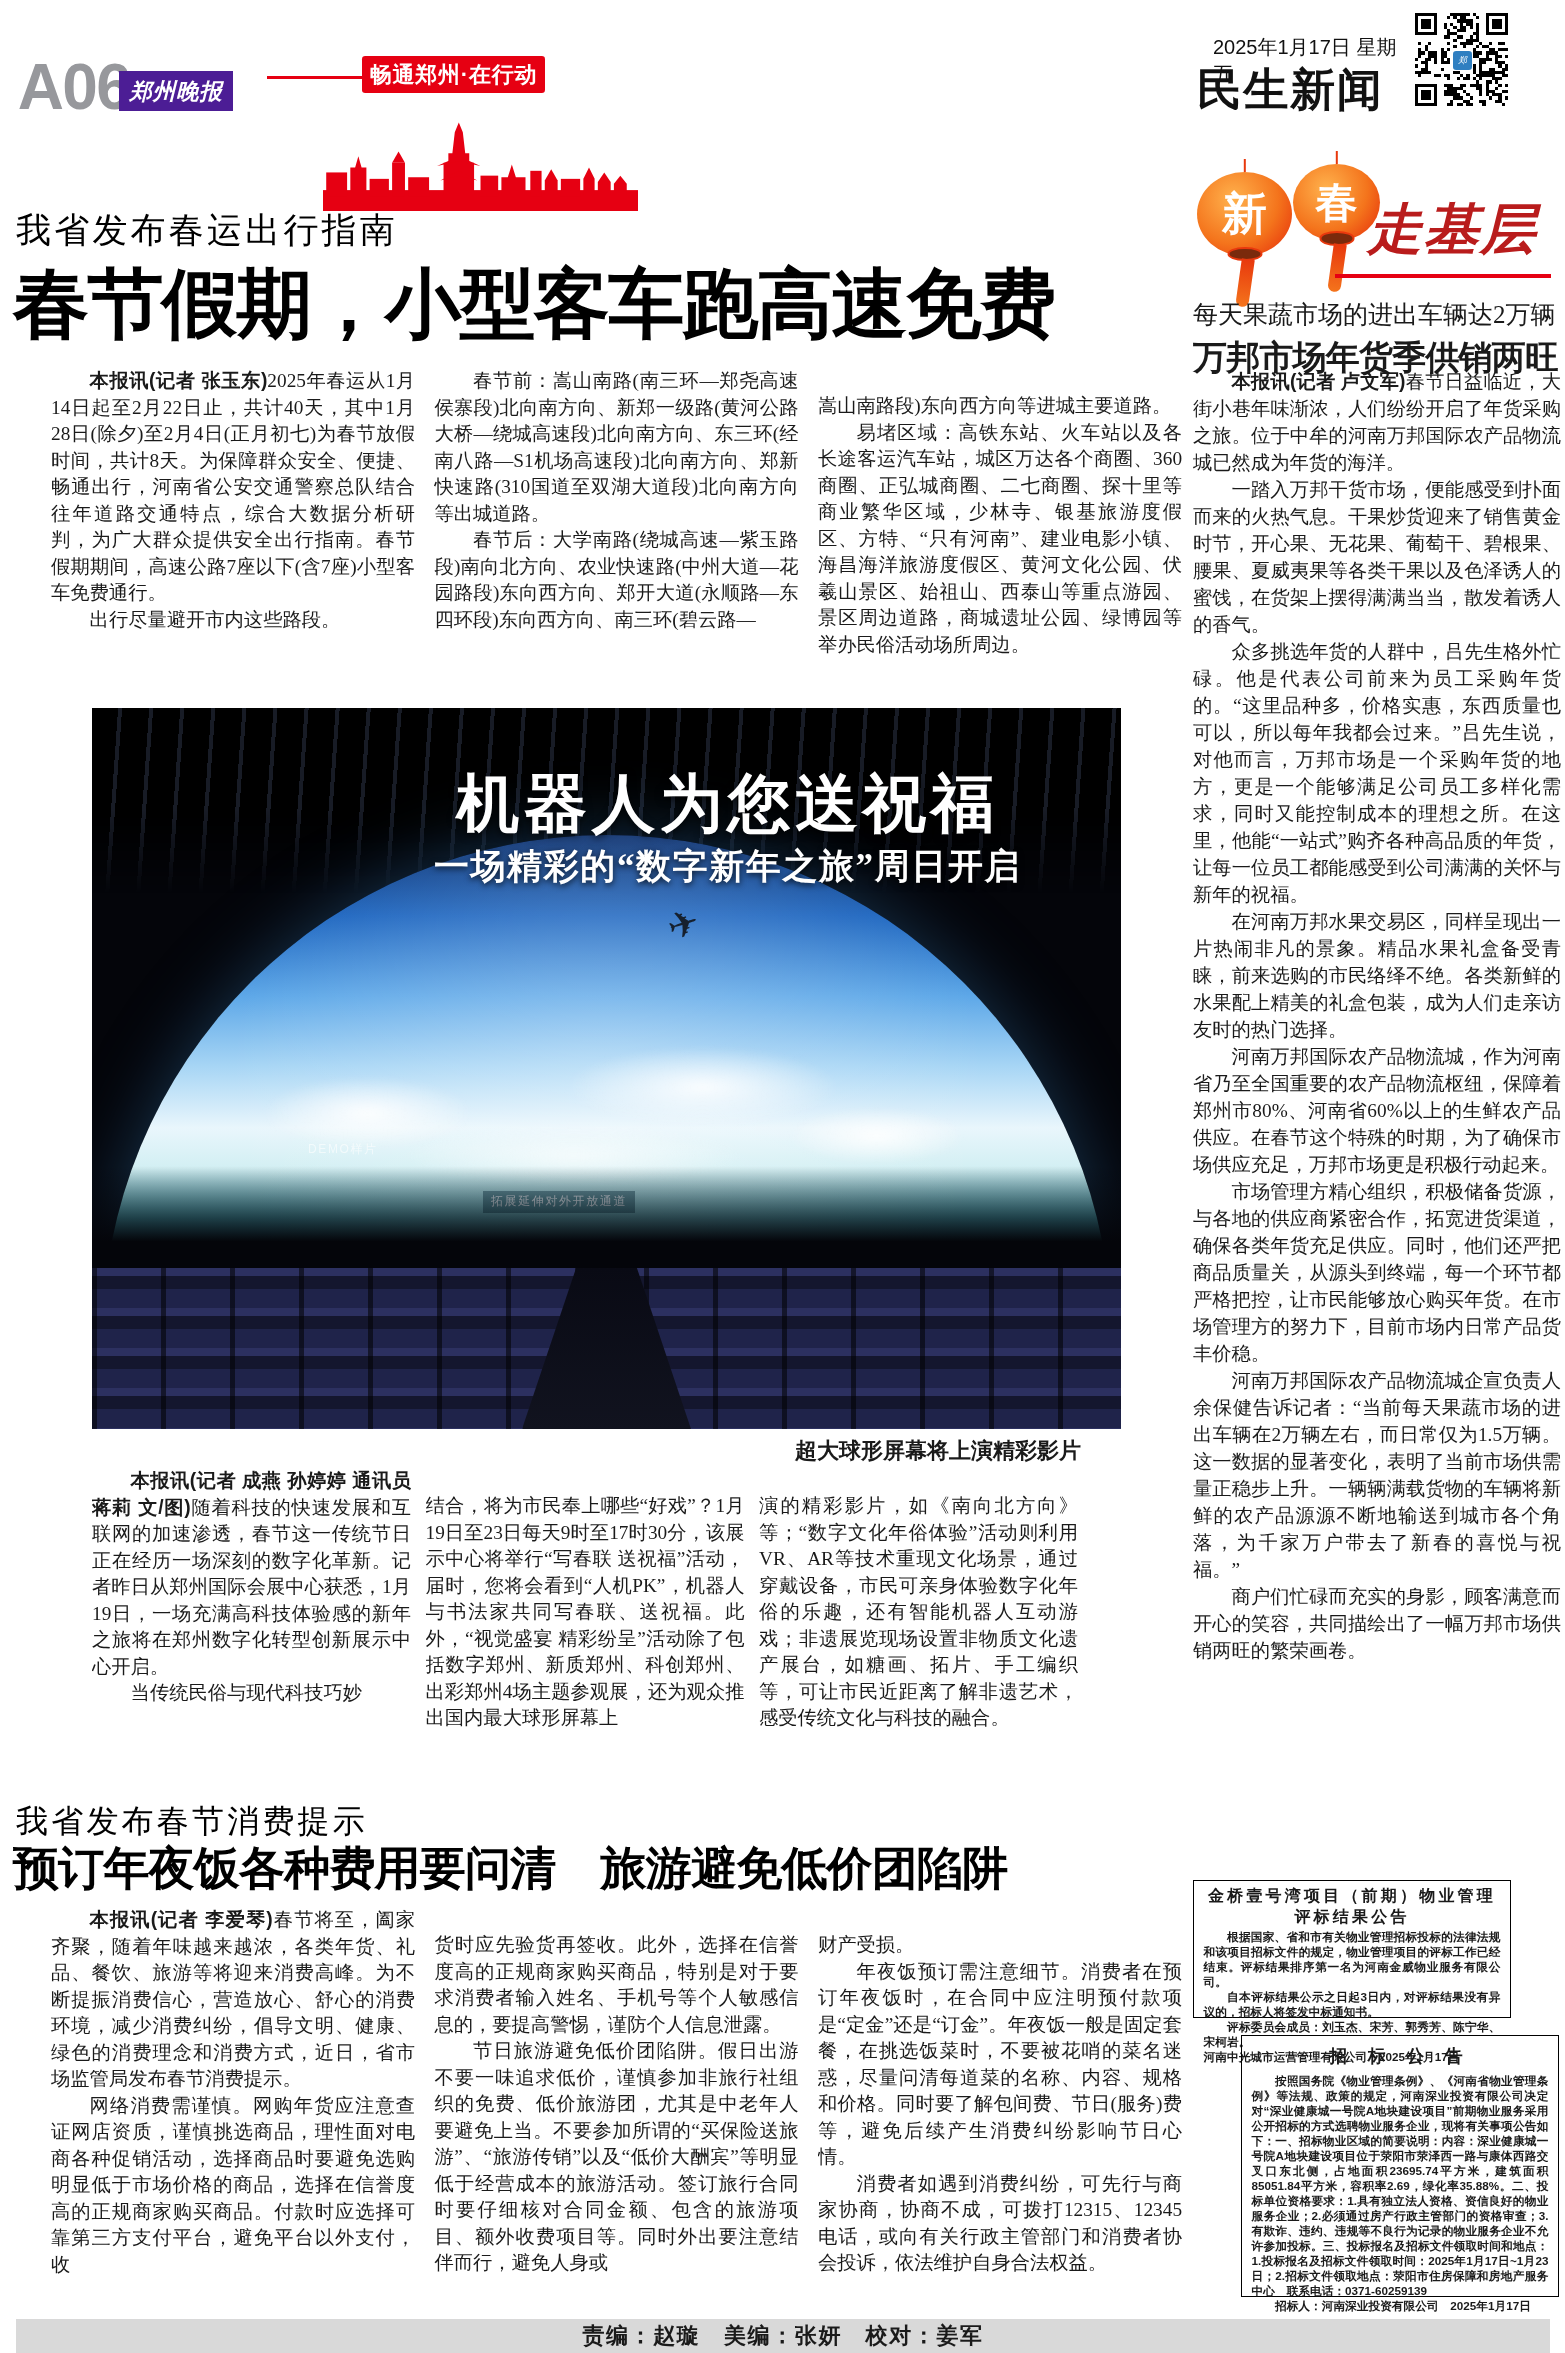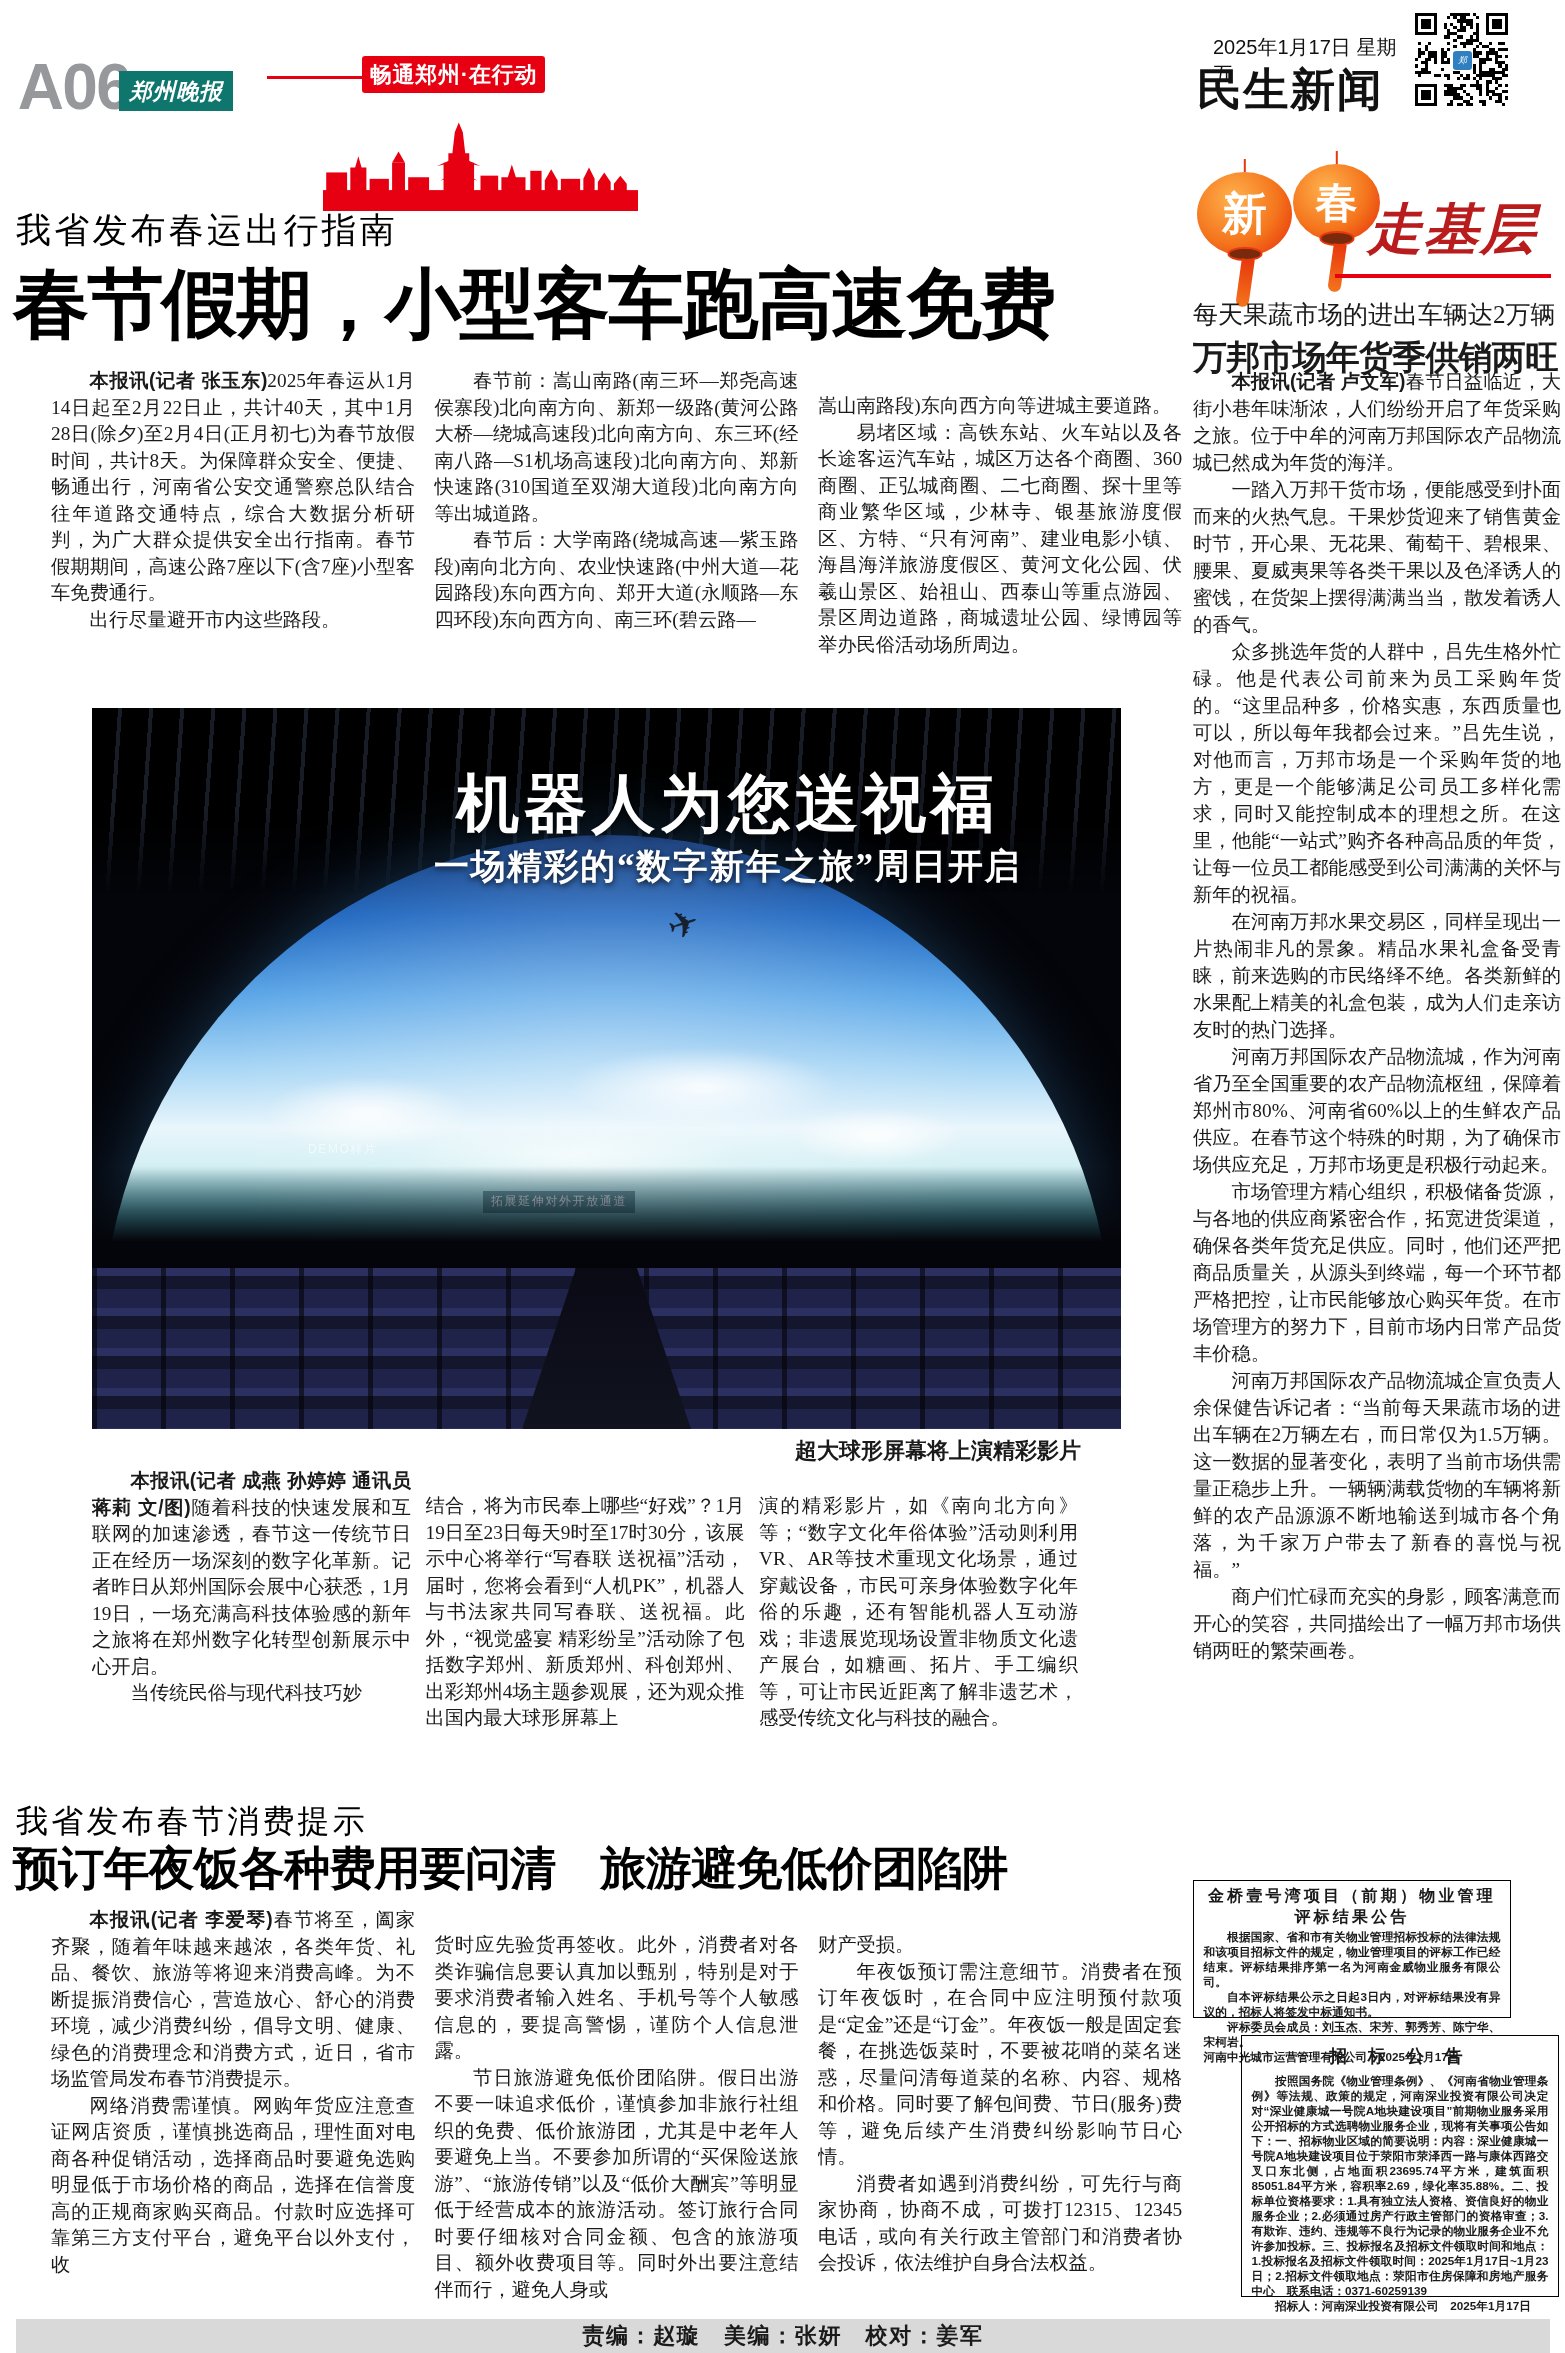--- a/index.html
+++ b/index.html
@@ -3,21 +3,21 @@
 <meta charset="utf-8">
 <style>
   * { margin:0; padding:0; box-sizing:border-box; }
   html,body { background:#f2f2f2; }
   body { font-family:"Liberation Serif","DejaVu Serif",serif; color:#1a1a1a; }
   .page { position:relative; width:1566px; height:2354px; background:#fff; margin:0 auto; overflow:hidden; }
 
   
   .page-no { position:absolute; left:17.7px; top:50px; font-family:"Liberation Sans","DejaVu Sans",sans-serif;
              font-weight:bold; font-size:64px; color:#97989c; letter-spacing:-1.6px; }
-  .masthead-box { position:absolute; left:119px; top:71px; width:114px; height:40px; background:#0f766e;
+  .masthead-box { position:absolute; left:119px; top:71px; width:114px; height:40px; background:#4c1d95;
              color:#fff; display:flex; align-items:center; justify-content:center;
              font-size:22.5px; font-weight:bold; font-style:italic; letter-spacing:0.8px; }
   .banner-rule { position:absolute; left:267px; top:76px; width:95px; height:3.2px; background:#e60012; }
   .banner-pill { position:absolute; left:362px; top:56px; width:183px; height:37px; background:#e60012; border-radius:3.2px;
              color:#fff; font-family:"Liberation Sans","DejaVu Sans",sans-serif; font-weight:bold; font-size:22px;
              display:flex; align-items:center; justify-content:center; letter-spacing:0.8px; }
   .skyline { position:absolute; left:323px; top:121px; }
   .hdr-date { position:absolute; left:1213px; top:34px; width:193px; font-size:20px;
              font-family:"Liberation Sans","DejaVu Sans",sans-serif; color:#111; }
   .hdr-section { position:absolute; left:1197px; top:60px; font-family:"Liberation Sans","DejaVu Sans",sans-serif;
@@ -447,21 +447,21 @@
   </div>
 
   <div class="kicker" style="left:16px; top:1800px; font-size:32px;">我省发布春节消费提示</div>
   <div class="headline-lg" style="left:13px; top:1838px;">预订年夜饭各种费用要问清　旅游避免低价团陷阱</div>
   <div class="cols" style="left:51px; top:1907px; width:1131px; height:409px;">
     <div class="col">
         <p><b>本报讯(记者 李爱琴)</b>春节将至，阖家齐聚，随着年味越来越浓，各类年货、礼品、餐饮、旅游等将迎来消费高峰。为不断提振消费信心，营造放心、舒心的消费环境，减少消费纠纷，倡导文明、健康、绿色的消费理念和消费方式，近日，省市场监管局发布春节消费提示。</p>
         <p>网络消费需谨慎。网购年货应注意查证网店资质，谨慎挑选商品，理性面对电商各种促销活动，选择商品时要避免选购明显低于市场价格的商品，选择在信誉度高的正规商家购买商品。付款时应选择可靠第三方支付平台，避免平台以外支付，收</p>
       </div>
     <div class="col">
-        <p class="ni">货时应先验货再签收。此外，消费者对各类诈骗信息要认真加以甄别，特别是对于要求消费者输入姓名、手机号等个人敏感信息的，要提高警惕，谨防个人信息泄露。</p>
+        <p class="ni">货时应先验货再签收。此外，选择在信誉度高的正规商家购买商品，特别是对于要求消费者输入姓名、手机号等个人敏感信息的，要提高警惕，谨防个人信息泄露。</p>
         <p>节日旅游避免低价团陷阱。假日出游不要一味追求低价，谨慎参加非旅行社组织的免费、低价旅游团，尤其是中老年人要避免上当。不要参加所谓的“买保险送旅游”、“旅游传销”以及“低价大酬宾”等明显低于经营成本的旅游活动。签订旅行合同时要仔细核对合同金额、包含的旅游项目、额外收费项目等。同时外出要注意结伴而行，避免人身或</p>
       </div>
     <div class="col">
         <p class="ni">财产受损。</p>
         <p>年夜饭预订需注意细节。消费者在预订年夜饭时，在合同中应注明预付款项是“定金”还是“订金”。年夜饭一般是固定套餐，在挑选饭菜时，不要被花哨的菜名迷惑，尽量问清每道菜的名称、内容、规格和价格。同时要了解包间费、节日(服务)费等，避免后续产生消费纠纷影响节日心情。</p>
         <p>消费者如遇到消费纠纷，可先行与商家协商，协商不成，可拨打12315、12345电话，或向有关行政主管部门和消费者协会投诉，依法维护自身合法权益。</p>
       </div>
   </div>
 
   <div class="sidebar-banner">

